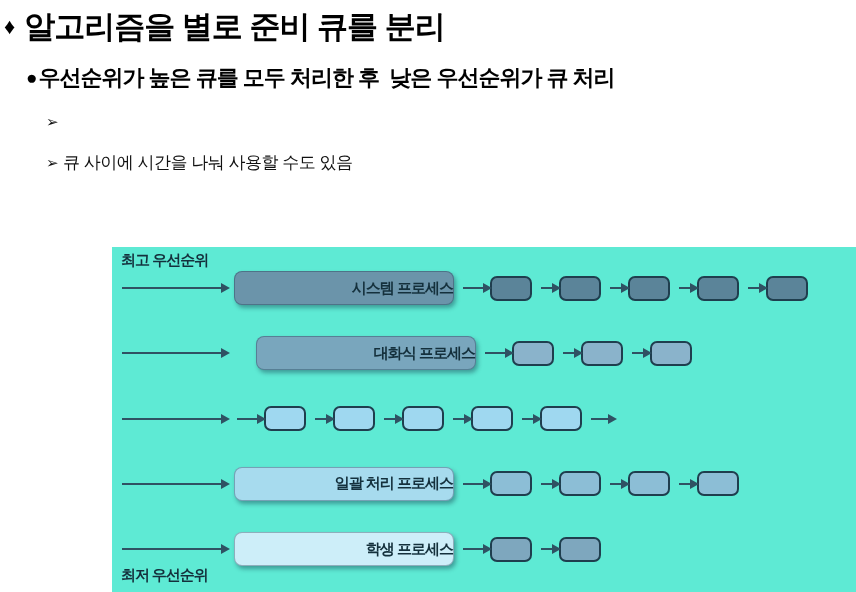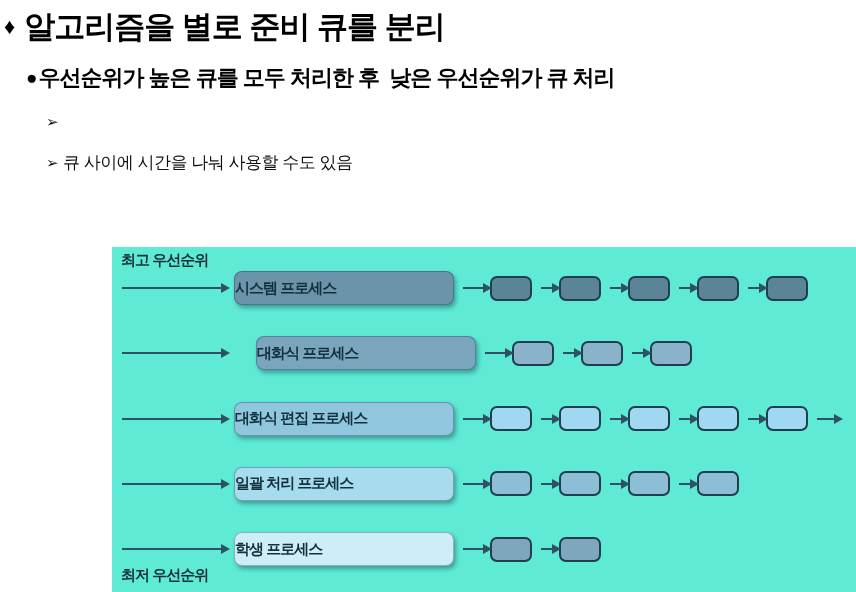--- a/index.html
+++ b/index.html
@@ -29,21 +29,21 @@
   .sub .marker{font-size:15px;margin-right:5px;}
   
   .panel{
     position:absolute;left:112px;top:247px;width:744px;height:345px;
   }
   .prio-label{
     position:absolute;left:9px;
     font-size:15px;font-weight:bold;letter-spacing:-1px;color:#14303c;
   }
   .prio-label.top{top:4px;}
-  .prio-label.bottom{bottom:7px;}
+  .prio-label.bottom{bottom:7px;font-family:Liberation Serif, serif;}
   .qrow{
     position:absolute;left:10px;right:0;height:36px;
     display:flex;align-items:center;
   }
   .arrow{
     position:relative;height:2px;flex:none;
   }
   .arrow::after{
     content:"";position:absolute;right:-2px;top:-4px;
     border-left:9px solid;border-top:5px solid transparent;border-bottom:5px solid transparent;
@@ -51,21 +51,21 @@
   }
   .in-arrow{width:106px;}
   .first-link{width:27px;margin-left:9px;}
   .link{width:18px;margin-left:9px;}
   .trail{width:24px;margin-left:9px;}
   .queue-box{
     flex:none;width:220px;height:34px;margin-left:6px;
     border-radius:8px;
     border:1px solid rgba(25,55,75,0.35);
     box-shadow:2px 3px 4px rgba(15,45,65,0.40);
-    display:flex;align-items:center;justify-content:flex-start;
+    display:flex;align-items:center;justify-content:flex-end;
     font-size:15px;font-weight:bold;letter-spacing:-1px;color:#14303c;
     box-sizing:border-box;
   }
   .pbox{
     flex:none;width:42px;height:25px;margin-left:0;
     border:2px solid;border-radius:7px;box-sizing:border-box;
   }
 </style>
 </head>
 <body>
@@ -115,23 +115,20 @@
       </div>
       <div class="arrow first-link" style="background: rgb(47, 82, 99); border-left-color: rgb(47, 82, 99); color: rgb(47, 82, 99);"></div>
       <div class="pbox" style="background: rgb(138, 179, 203); border-color: rgb(31, 62, 78);"></div>
       <div class="arrow link" style="background: rgb(47, 82, 99); border-left-color: rgb(47, 82, 99); color: rgb(47, 82, 99);"></div>
       <div class="pbox" style="background: rgb(138, 179, 203); border-color: rgb(31, 62, 78);"></div>
       <div class="arrow link" style="background: rgb(47, 82, 99); border-left-color: rgb(47, 82, 99); color: rgb(47, 82, 99);"></div>
       <div class="pbox" style="background: rgb(138, 179, 203); border-color: rgb(31, 62, 78);"></div>
     </div>
     <div class="qrow" style="top: 153.6px;">
       <div class="arrow in-arrow" style="background: rgb(47, 82, 99); border-left-color: rgb(47, 82, 99); color: rgb(47, 82, 99);"></div>
-      <div class="queue-box" style="background: rgb(144, 199, 223);">
-        <span>대화식 편집 프로세스</span>
-      </div>
       <div class="arrow first-link" style="background: rgb(47, 82, 99); border-left-color: rgb(47, 82, 99); color: rgb(47, 82, 99);"></div>
       <div class="pbox" style="background: rgb(159, 216, 240); border-color: rgb(31, 62, 78);"></div>
       <div class="arrow link" style="background: rgb(47, 82, 99); border-left-color: rgb(47, 82, 99); color: rgb(47, 82, 99);"></div>
       <div class="pbox" style="background: rgb(159, 216, 240); border-color: rgb(31, 62, 78);"></div>
       <div class="arrow link" style="background: rgb(47, 82, 99); border-left-color: rgb(47, 82, 99); color: rgb(47, 82, 99);"></div>
       <div class="pbox" style="background: rgb(159, 216, 240); border-color: rgb(31, 62, 78);"></div>
       <div class="arrow link" style="background: rgb(47, 82, 99); border-left-color: rgb(47, 82, 99); color: rgb(47, 82, 99);"></div>
       <div class="pbox" style="background: rgb(159, 216, 240); border-color: rgb(31, 62, 78);"></div>
       <div class="arrow link" style="background: rgb(47, 82, 99); border-left-color: rgb(47, 82, 99); color: rgb(47, 82, 99);"></div>
       <div class="pbox" style="background: rgb(159, 216, 240); border-color: rgb(31, 62, 78);"></div>

